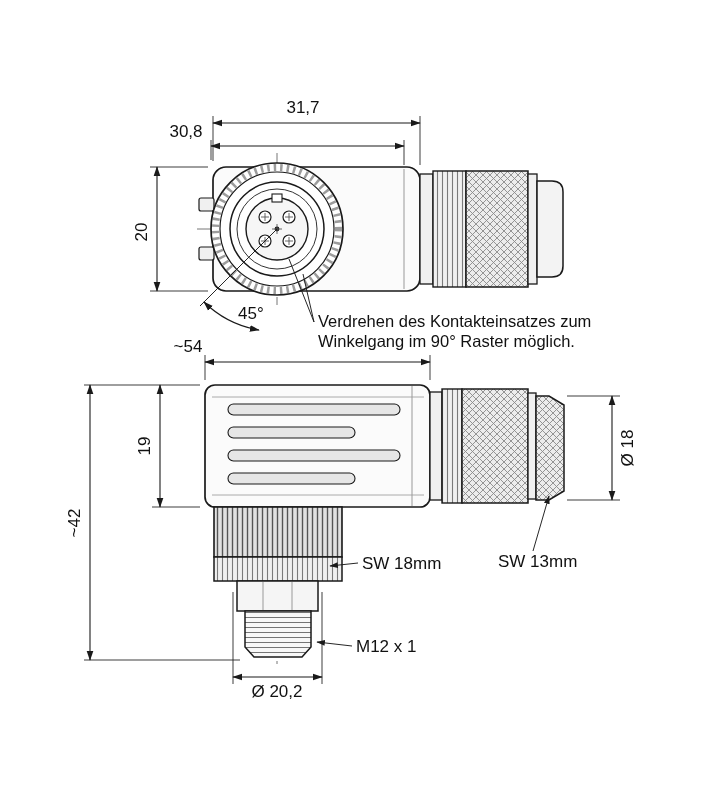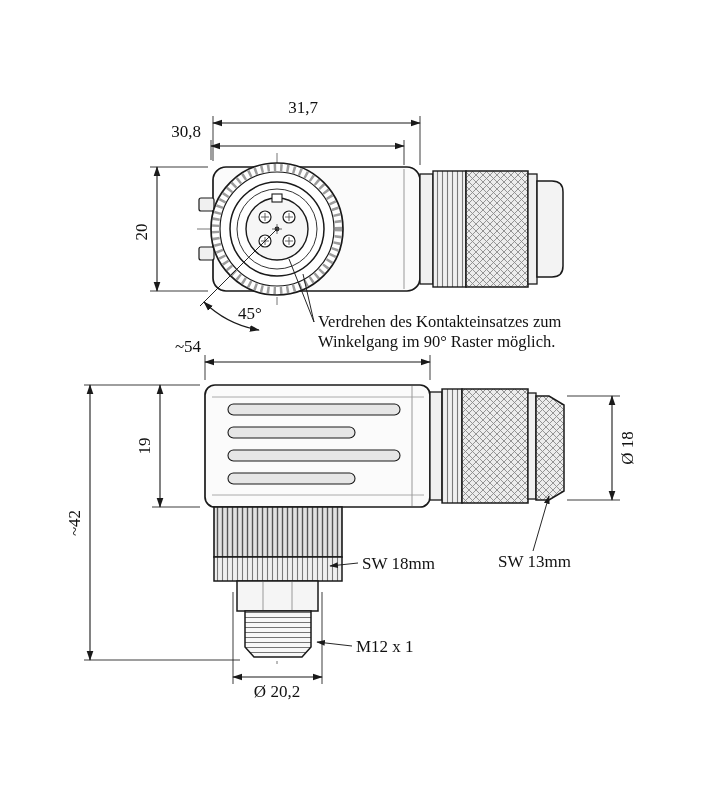--- a/index.html
+++ b/index.html
@@ -1,18 +1,18 @@
 <!DOCTYPE html>
 <html><head>
 <meta charset="utf-8">
 <style>
   html,body{margin:0;padding:0;background:#ffffff;}
   .canvas{
     width:714px;height:812px;background:#ffffff;position:relative;overflow:hidden;
-    font-family:Liberation Serif, serif;
+    font-family:Liberation Sans, sans-serif;
   }
   svg{display:block;}
   .outline{fill:#fbfbfb;stroke:#1a1a1a;stroke-width:1.7;}
   .outline2{fill:#f0f0f0;stroke:#1a1a1a;stroke-width:1.3;}
   .thin{stroke:#555;stroke-width:0.9;fill:none;}
   .dimline{stroke:#1a1a1a;stroke-width:1.1;fill:none;}
   .extline{stroke:#1a1a1a;stroke-width:0.85;fill:none;}
   .leader{stroke:#1a1a1a;stroke-width:0.95;fill:none;}
   .center{stroke:#666;stroke-width:0.9;fill:none;stroke-dasharray:13 4 3 4;}
   .dimtext{font-size:17px;fill:#111;}

